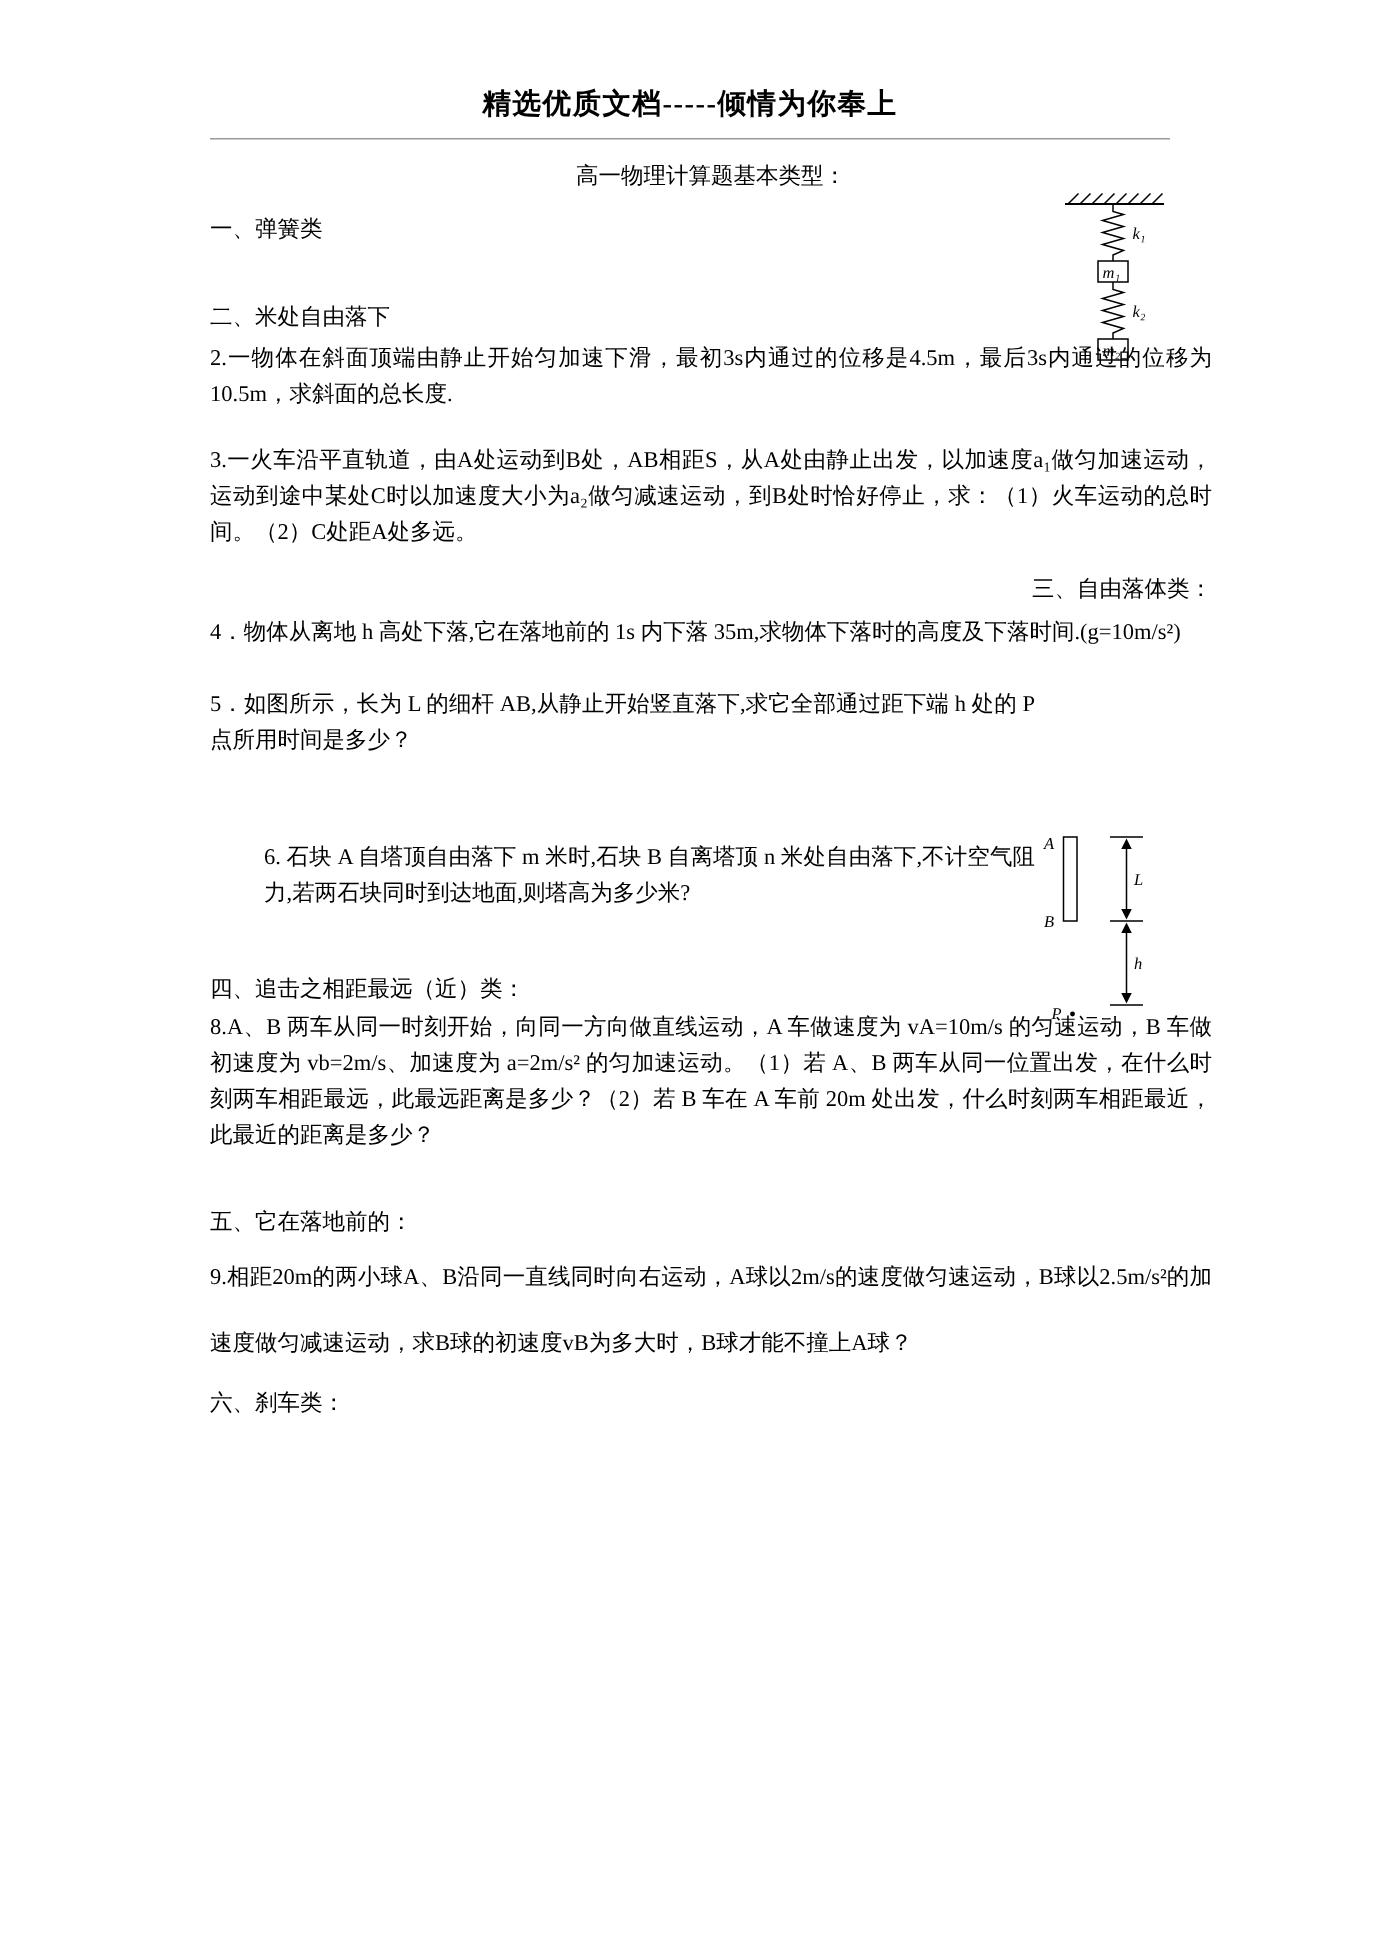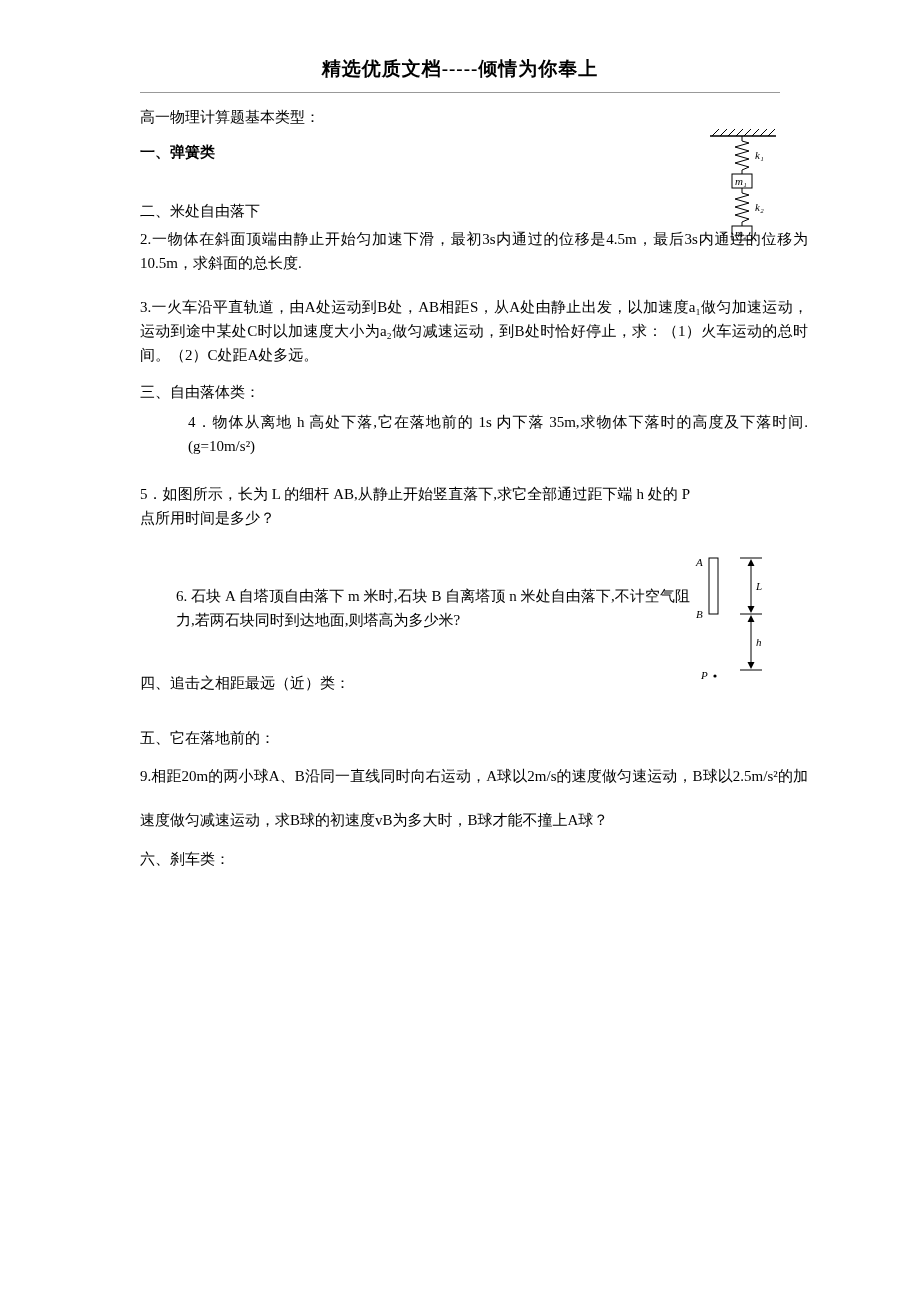--- a/index.html
+++ b/index.html
@@ -21,20 +21,21 @@
     border-bottom: 1px solid #999;
     padding-bottom: 10px;
   }
   .content {
     position: absolute;
     left: 140px;
     right: 112px;
     top: 100px;
   }
   .doc-title {
+    text-align: center;
     font-size: 15px;
     margin-top: 8px;
   }
   .sec-heading {
     font-size: 15px;
     margin-top: 0;
   }
   .problem {
     font-size: 15px;
     line-height: 24px;
@@ -69,32 +70,33 @@
 <div class="page">
 
   <div class="header">
     <span>精选优质文档-----倾情为你奉上</span>
   </div>
 
   <div class="content">
 
     <div class="doc-title">高一物理计算题基本类型：</div>
 
-    <div class="sec-heading" style="margin-top:16px;font-weight:bold;">一、弹簧类</div>
+    <div class="sec-heading" style="margin-top:16px;">一、弹簧类</div>
 
     <div class="sec-heading" style="margin-top:40px;">二、米处自由落下</div>
     <p class="problem" style="margin-top:6px;">2.一物体在斜面顶端由静止开始匀加速下滑，最初3s内通过的位移是4.5m，最后3s内通过的位移为10.5m，求斜面的总长度.</p>
     <p class="problem" style="margin-top:20px;">3.一火车沿平直轨道，由A处运动到B处，AB相距S，从A处由静止出发，以加速度a₁做匀加速运动，运动到途中某处C时以加速度大小为a₂做匀减速运动，到B处时恰好停止，求：（1）火车运动的总时间。（2）C处距A处多远。</p>
 
-    <div class="sec-heading" style="margin-top:16px;">三、自由落体类：</div>
-    <p class="problem" style="margin-top:8px;margin-left:48px;">4．物体从离地 h 高处下落,它在落地前的 1s 内下落 35m,求物体下落时的高度及下落时间.(g=10m/s²)</p>
+    <div class="sec-heading" style="margin-top:16px;text-align:right;">三、自由落体类：</div>
+    <p class="problem" style="margin-top:8px;">4．物体从离地 h 高处下落,它在落地前的 1s 内下落 35m,求物体下落时的高度及下落时间.(g=10m/s²)</p>
     <p class="problem" style="margin-top:24px; margin-right:118px;">5．如图所示，长为 L 的细杆 AB,从静止开始竖直落下,求它全部通过距下端 h 处的 P 点所用时间是多少？</p>
     <p class="problem" style="margin-top:54px; margin-right:118px;margin-left:36px;">6. 石块 A 自塔顶自由落下 m 米时,石块 B 自离塔顶 n 米处自由落下,不计空气阻力,若两石块同时到达地面,则塔高为多少米?</p>
 
     <div class="sec-heading" style="margin-top:42px;">四、追击之相距最远（近）类：</div>
+    <p class="problem" style="margin-top:4px;">8.A、B 两车从同一时刻开始，向同一方向做直线运动，A 车做速度为 vA=10m/s 的匀速运动，B 车做初速度为 vb=2m/s、加速度为 a=2m/s² 的匀加速运动。（1）若 A、B 两车从同一位置出发，在什么时刻两车相距最远，此最远距离是多少？（2）若 B 车在 A 车前 20m 处出发，什么时刻两车相距最近，此最近的距离是多少？</p>
 
     <div class="sec-heading" style="margin-top:36px;">五、它在落地前的：</div>
     <p class="problem" style="margin-top:6px; line-height:44px;">9.相距20m的两小球A、B沿同一直线同时向右运动，A球以2m/s的速度做匀速运动，B球以2.5m/s²的加速度做匀减速运动，求B球的初速度vB为多大时，B球才能不撞上A球？</p>
 
     <div class="sec-heading" style="margin-top:8px;">六、刹车类：</div>
 
   </div>
 
   <svg class="diagram" style="left:700px; top:126px;" width="85" height="145" viewBox="0 0 85 145">
     <path d="M12 10 l7 -7 M20 10 l7 -7 M28 10 l7 -7 M36 10 l7 -7 M44 10 l7 -7 M52 10 l7 -7 M60 10 l7 -7 M68 10 l7 -7" stroke="#000" stroke-width="1" fill="none"></path>

